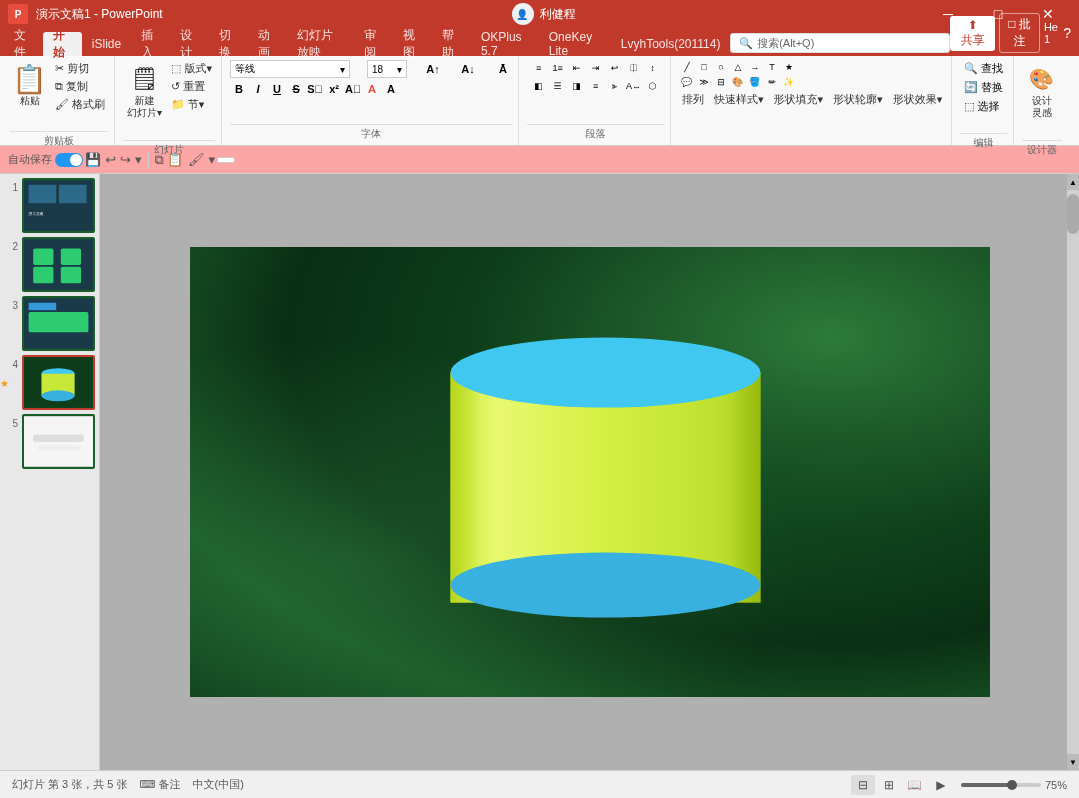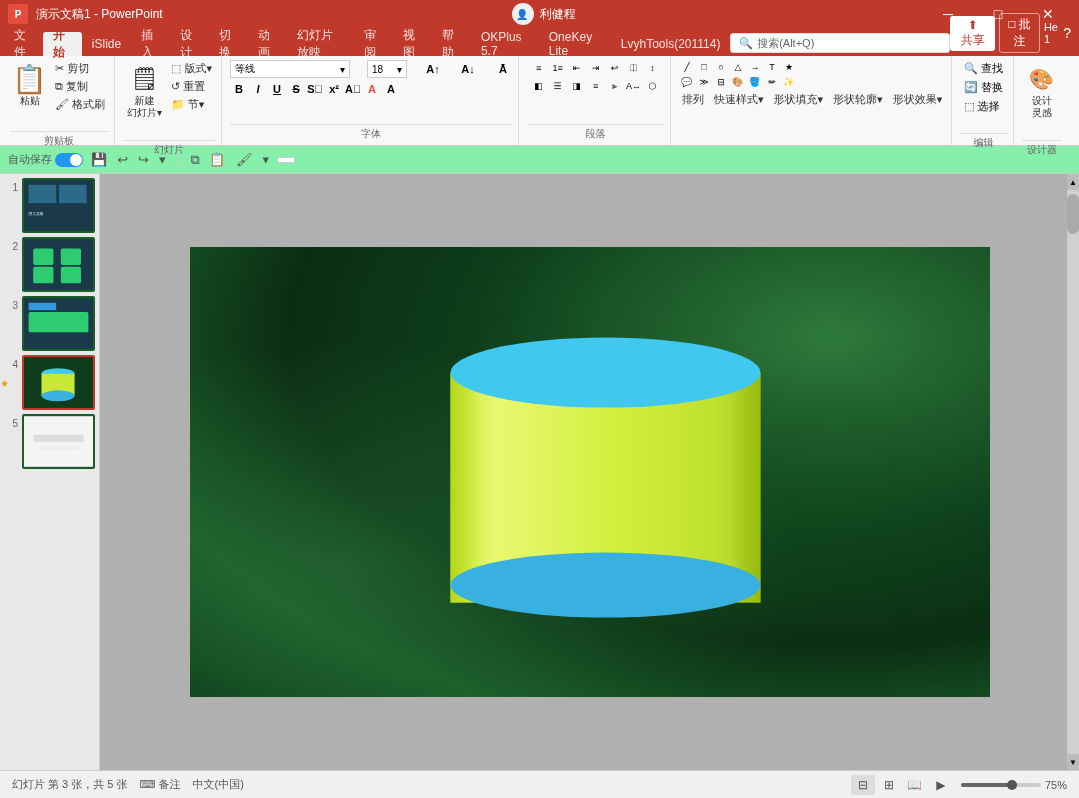--- a/index.html
+++ b/index.html
@@ -89,26 +89,26 @@
     .group-label { font-size: 10px; color: #666; margin-top: 18px; border-top: 1px solid #ddd; width: 100%; text-align: center; padding-top: 2px; }
     .ribbon-btn-large { display: flex; flex-direction: column; align-items: center; cursor: pointer; padding: 3px 4px; border-radius: 3px; min-width: 36px; }
     .ribbon-btn-large .icon-box { width: 32px; height: 32px; display: flex; align-items: center; justify-content: center; }
     .ribbon-btn-large .btn-label { font-size: 10px; color: #333; text-align: center; line-height: 1.2; }
     .ribbon-btn-small { display: flex; align-items: center; gap: 2px; cursor: pointer; padding: 1px 3px; border-radius: 2px; font-size: 11px; color: #333; }
     .small-btn-col { display: flex; flex-direction: column; gap: 1px; }
 
     
     #quick-access {
       height: 28px;
-      background: #86efac;
+      background: #fca5a5;
       border-bottom: 1px solid #ccc;
       display: flex;
       align-items: center;
       padding: 0 8px;
-      gap: 6px;
+      gap: 0;
     }
     .qa-btn { font-size: 13px; cursor: pointer; padding: 2px; border-radius: 2px; color: #555; }
     .autosave-label { font-size: 11px; color: #555; display: flex; align-items: center; gap: 3px; }
     .toggle-switch { width: 28px; height: 14px; background: #2196F3; border-radius: 7px; position: relative; cursor: pointer; }
     .toggle-switch::after { content: ''; position: absolute; width: 12px; height: 12px; background: white; border-radius: 50%; top: 1px; right: 1px; }
     .slide-name-area { font-size: 11px; color: #333; padding: 2px 8px; background: white; border: 1px solid #ccc; border-radius: 2px; }
 
     
     #main {
       display: flex;

